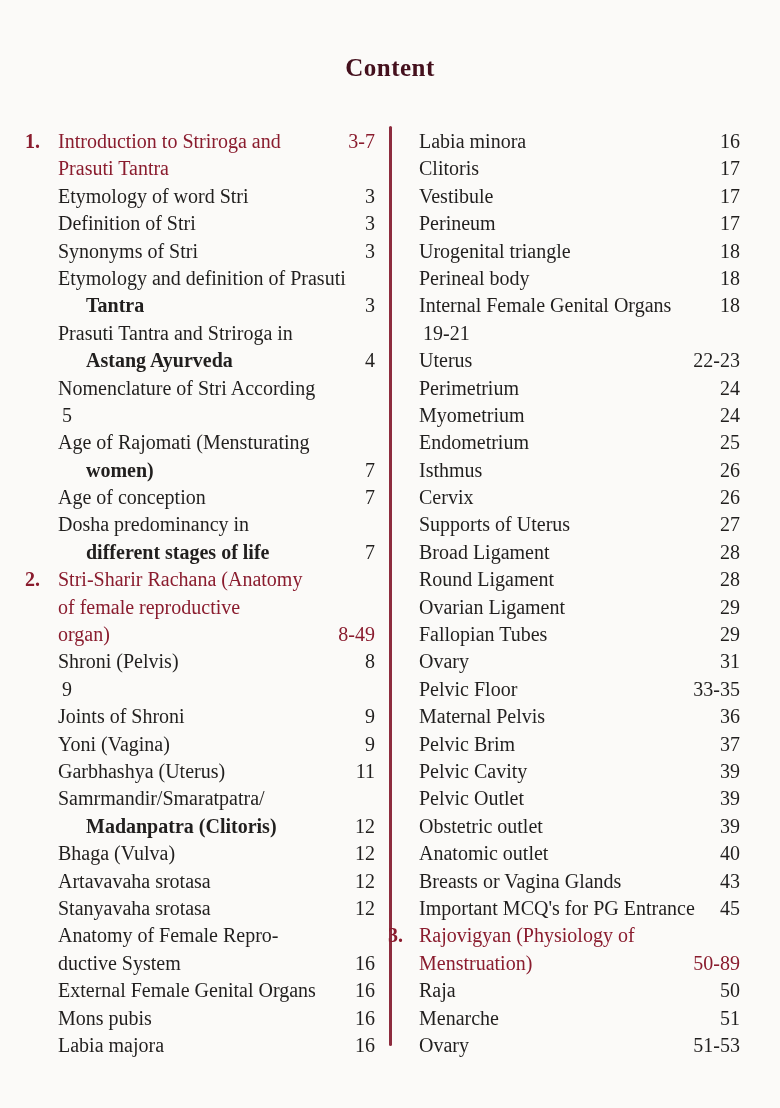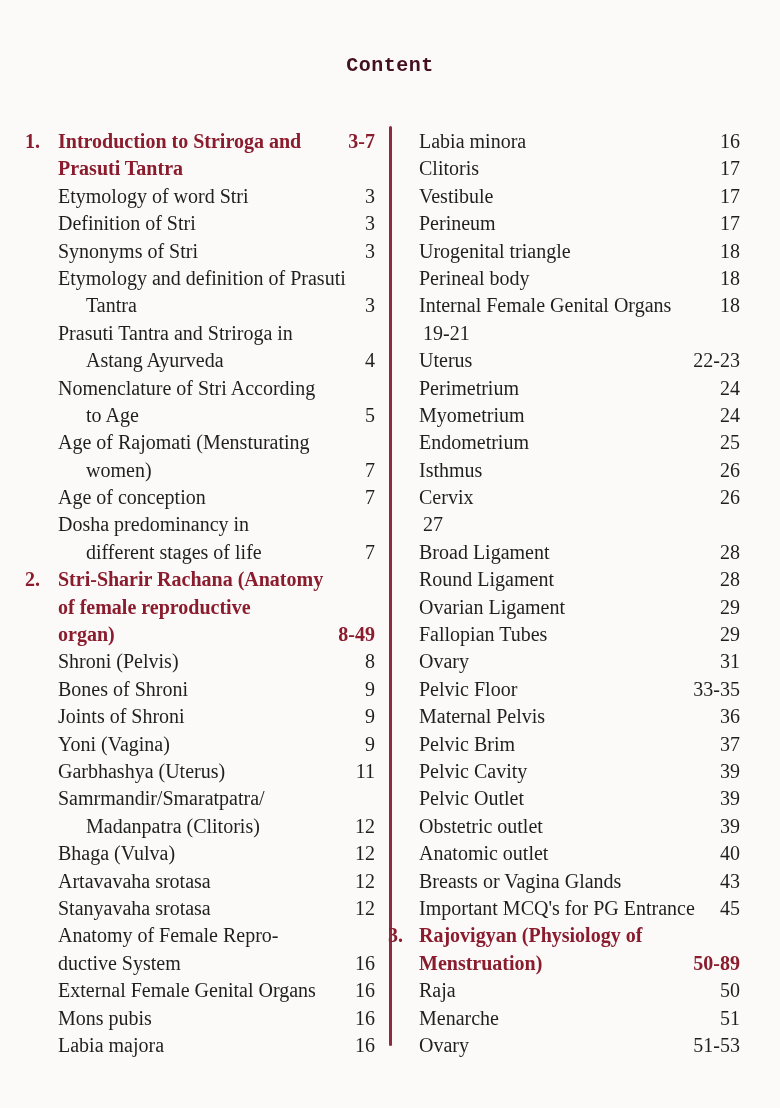--- a/index.html
+++ b/index.html
@@ -6,24 +6,23 @@
   .page{
     position:relative;
     width:780px;height:1108px;
     background:var(--bg,#fbfaf8);
     font-family:"Liberation Serif","DejaVu Serif",serif;
     overflow:hidden;
   }
   .title{
     position:absolute;top:54px;left:0;right:0;
     text-align:center;
-    font-size:20px;font-weight:bold;
+    font-size:25px;font-weight:bold;
     color:var(--title,#44101d);
     letter-spacing:.5px;
-    font-family:Liberation Mono, monospace;
   }
   .divider{
     position:absolute;
     left:389px;top:126px;
     width:3px;height:920px;
     background:var(--divider,#8d2c3e);
     border-radius:2px;
   }
   .col{position:absolute;top:128px;}
   .col-left{left:25px;width:350px;}
@@ -33,23 +32,23 @@
     height:27.4px;line-height:27.4px;
     font-size:20px;color:var(--body,#211f1e);
     white-space:nowrap;
   }
   .num{
     flex:none;width:33px;
     font-weight:bold;color:var(--heading,#8a1c2e);
   }
   .col-right .num{width:31px;}
   .txt{flex:1 1 auto;overflow:hidden;}
-  .txt.ind{padding-left:28px;}
+  .txt.ind{padding-left:28px;font-weight:bold;}
   .pg{flex:none;padding-left:4px;text-align:right;}
-  .line.h .txt,.line.h .pg{color:var(--heading,#8a1c2e);font-weight:bold;}
+  .line.h .txt,.line.h .pg{color:var(--heading,#8a1c2e);font-weight:normal;}
 </style>
 </head>
 <body>
 
 <div class="page" style="--bg: #fbfaf8; --title: #44101d; --heading: #8a1c2e; --body: #211f1e; --divider: #8d2c3e;">
   <div class="title">Content</div>
   <div class="divider"></div>
   <div class="col col-left">
       <div class="line h">
         <span class="num">1.</span>
@@ -96,21 +95,20 @@
         <span class="txt ind">Astang Ayurveda</span>
         <span class="pg">4</span>
       </div>
       <div class="line">
         <span class="num"></span>
         <span class="txt">Nomenclature of Stri According</span>
         <span class="pg"></span>
       </div>
       <div class="line">
         <span class="num"></span>
-        <span class="txt ind">to Age</span>
         <span class="pg">5</span>
       </div>
       <div class="line">
         <span class="num"></span>
         <span class="txt">Age of Rajomati (Mensturating</span>
         <span class="pg"></span>
       </div>
       <div class="line">
         <span class="num"></span>
         <span class="txt ind">women)</span>
@@ -146,21 +144,20 @@
         <span class="txt">organ)</span>
         <span class="pg">8-49</span>
       </div>
       <div class="line">
         <span class="num"></span>
         <span class="txt">Shroni (Pelvis)</span>
         <span class="pg">8</span>
       </div>
       <div class="line">
         <span class="num"></span>
-        <span class="txt">Bones of Shroni</span>
         <span class="pg">9</span>
       </div>
       <div class="line">
         <span class="num"></span>
         <span class="txt">Joints of Shroni</span>
         <span class="pg">9</span>
       </div>
       <div class="line">
         <span class="num"></span>
         <span class="txt">Yoni (Vagina)</span>
@@ -287,20 +284,21 @@
         <span class="txt">Isthmus</span>
         <span class="pg">26</span>
       </div>
       <div class="line">
         <span class="num"></span>
         <span class="txt">Cervix</span>
         <span class="pg">26</span>
       </div>
       <div class="line">
         <span class="num"></span>
+        <span class="txt">Supports of Uterus</span>
         <span class="pg">27</span>
       </div>
       <div class="line">
         <span class="num"></span>
         <span class="txt">Broad Ligament</span>
         <span class="pg">28</span>
       </div>
       <div class="line">
         <span class="num"></span>
         <span class="txt">Round Ligament</span>

